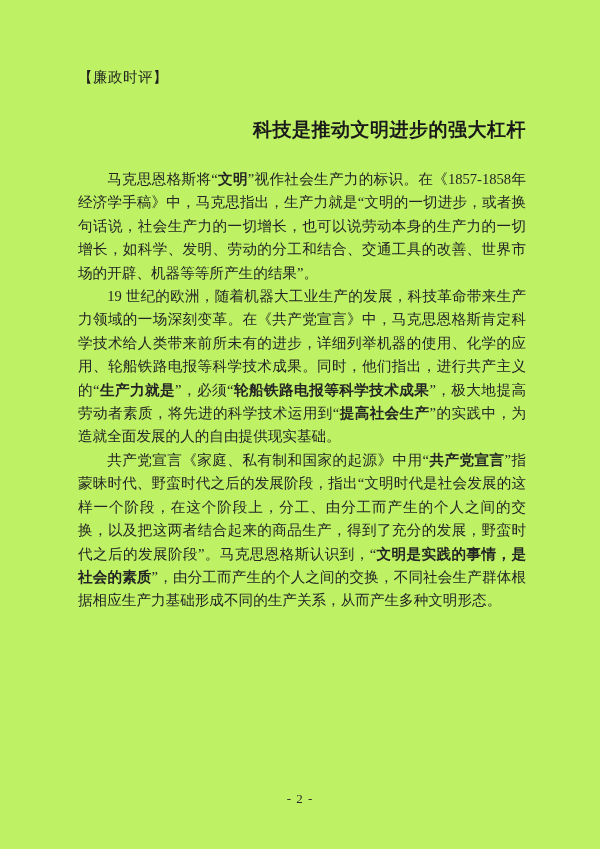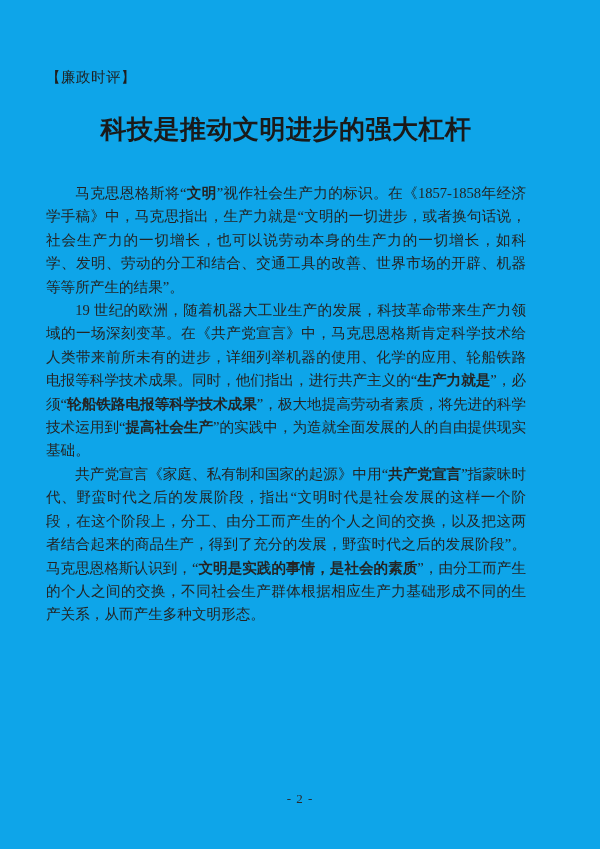--- a/index.html
+++ b/index.html
@@ -11,41 +11,41 @@
     width: 600px;
     height: 849px;
     font-family: "Liberation Serif", "DejaVu Serif", serif;
     color: #222222;
   }
   .page {
     position: relative;
     width: 600px;
     height: 849px;
     box-sizing: border-box;
-    padding: 68px 74px 0 46px;
-    background: #0ea5e9;
+    padding: 68px 74px 0 78px;
+    background: #bef264;
     overflow: hidden;
   }
   .category {
     font-size: 14.5px;
     line-height: 18px;
     color: #1f1f1f;
     letter-spacing: 0.5px;
   }
   .title {
     margin: 32px 0 0 0;
-    font-size: 26px;
+    font-size: 19px;
     line-height: 24px;
     font-weight: bold;
-    text-align: center;
+    text-align: right;
     color: #1a1a1a;
     letter-spacing: 0.5px;
   }
   .body {
-    margin-top: 40px;
+    margin-top: 26px;
     font-size: 14.6px;
     line-height: 23.4px;
     text-align: justify;
     color: #242424;
   }
   .para {
     margin: 0;
     padding: 0;
     text-indent: 2em;
   }

